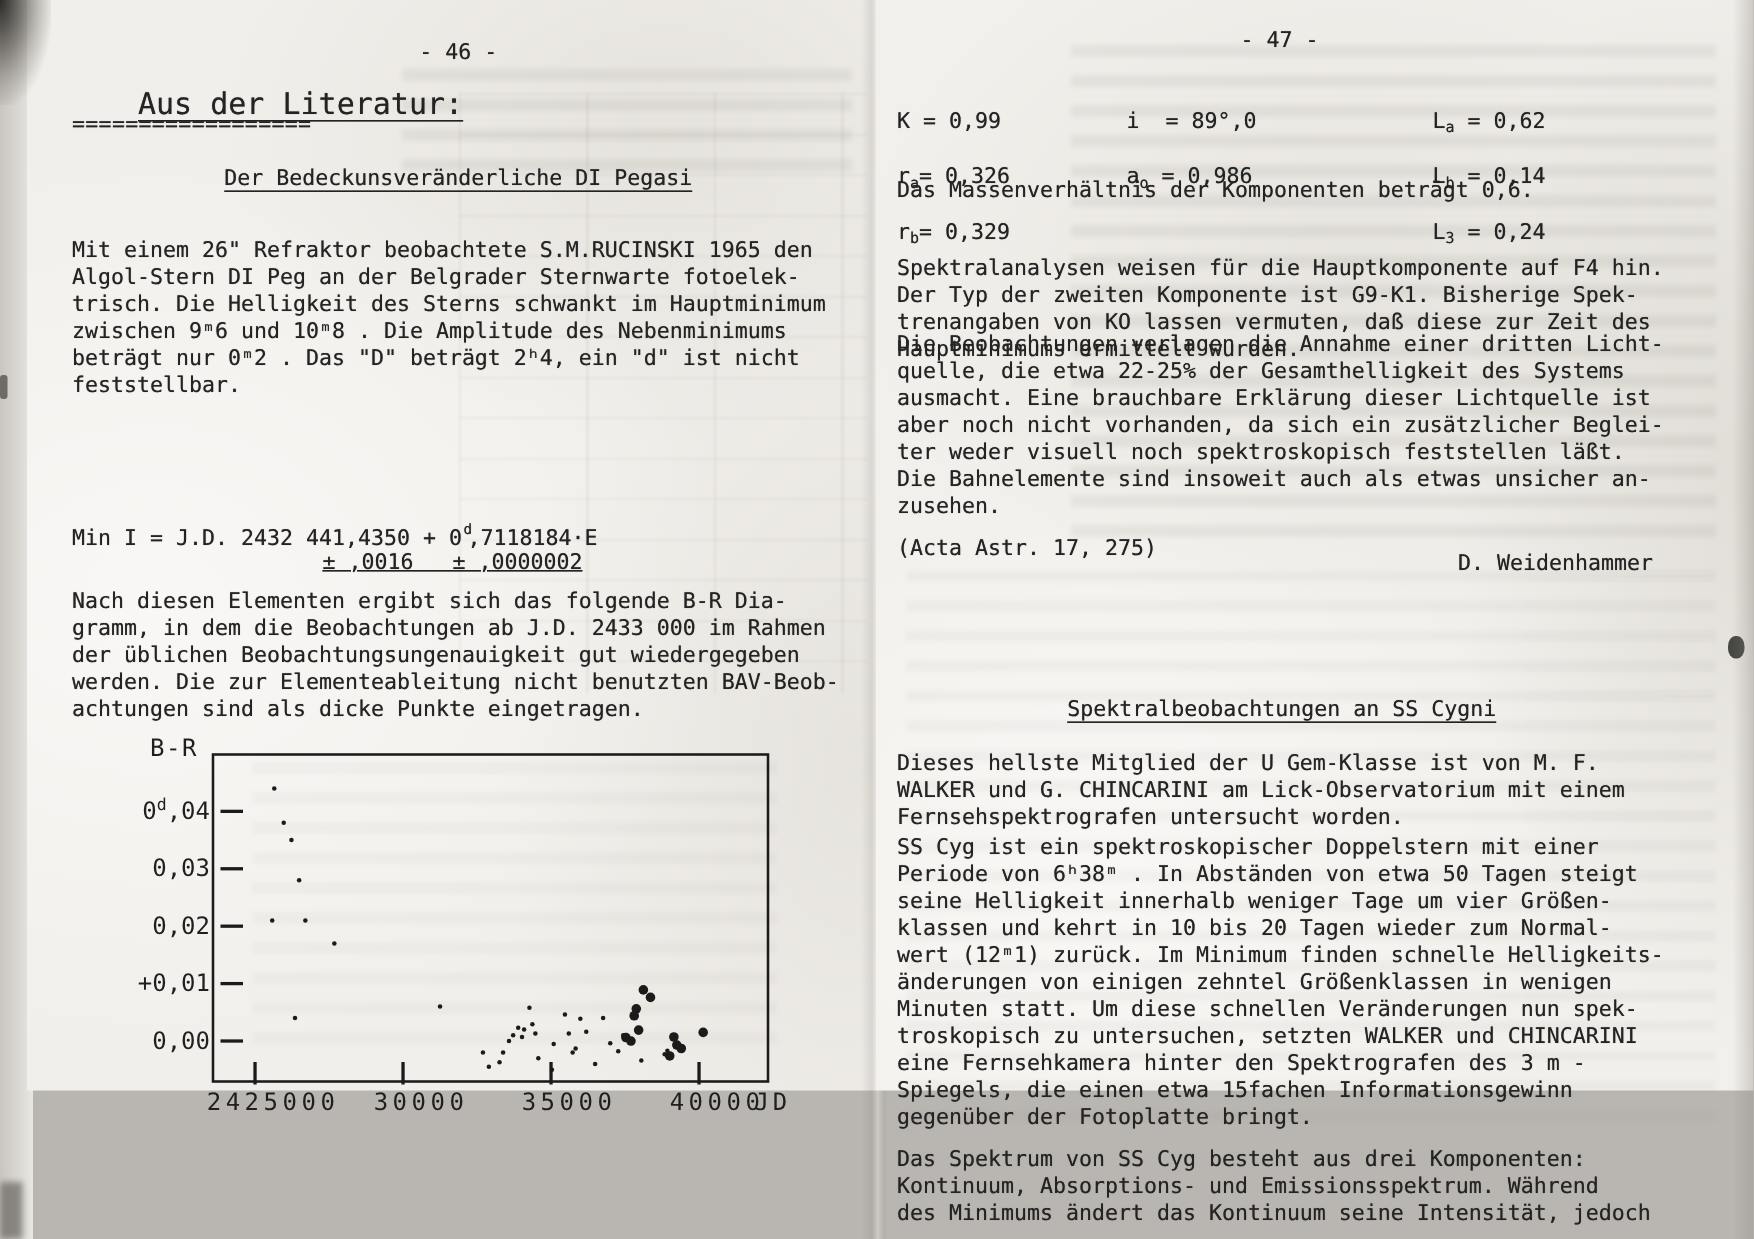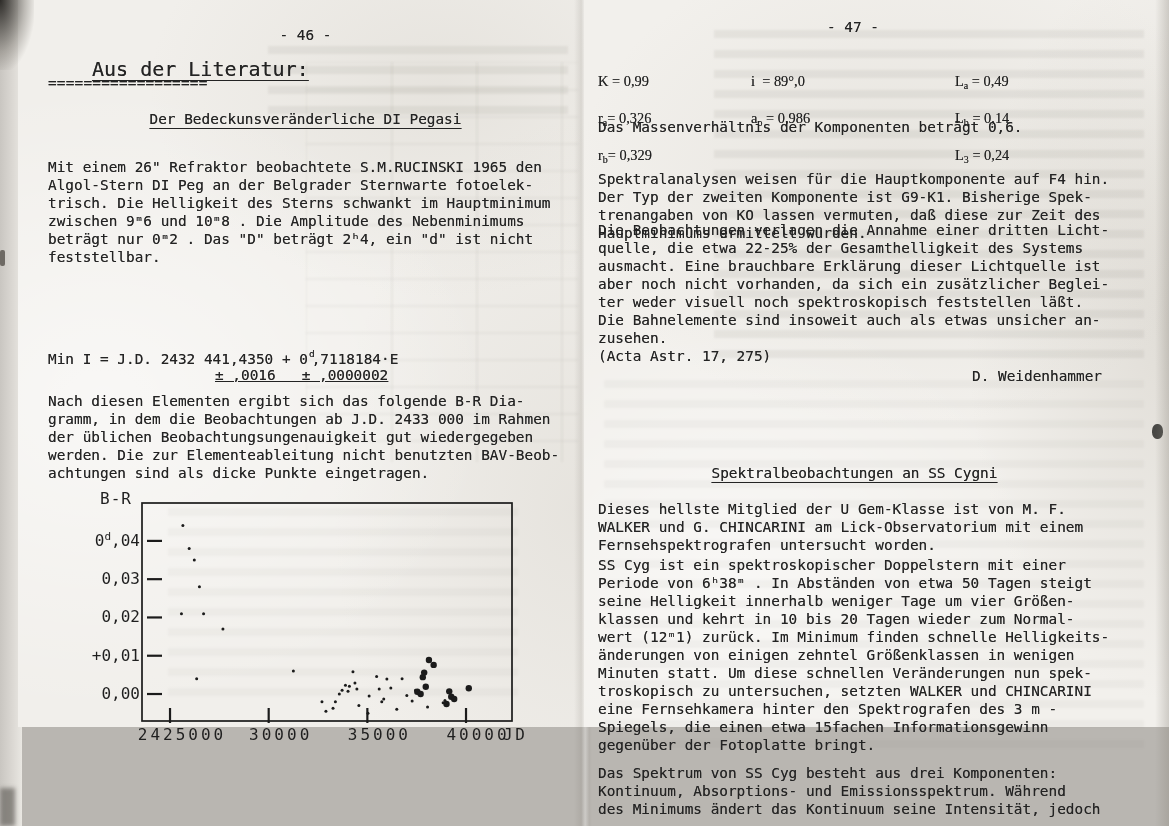--- a/index.html
+++ b/index.html
@@ -34,21 +34,21 @@
       repeating-linear-gradient(90deg, rgba(100,96,86,0.07) 0 1.5px, transparent 1.5px 85px),
       repeating-linear-gradient(180deg, rgba(100,96,86,0.055) 0 1.5px, transparent 1.5px 27px);}
   .txt{position:absolute;white-space:pre-line;font-size:14.4px;line-height:18px;
     text-shadow:0 0 0.5px rgba(40,40,40,0.65);}
   .pre{white-space:pre;}
   .center{text-align:center;}
   .underlined{text-decoration:underline;text-decoration-thickness:1.4px;text-underline-offset:4px;}
   .rubric{font-size:20px;margin-left:44px;}
   .eqrow{letter-spacing:0.2px;}
   .sup-d{font-size:9.5px;vertical-align:7px;margin-left:1px;margin-right:-3px;}
-  .el-row{white-space:pre;line-height:19px;height:19px;font-family:Liberation Serif, serif;}
+  .el-row{white-space:pre;line-height:19px;height:19px;}
   .el-row sub{font-size:10px;vertical-align:-3px;}
   .el-col{position:absolute;top:54px;}
   svg text{font-family:"DejaVu Sans Mono","Liberation Mono",monospace;fill:#1f1f1f;}
   .corner-tl{position:absolute;left:0;top:0;width:34px;height:70px;
     background:radial-gradient(ellipse at 0% 0%, rgba(32,30,27,0.92), rgba(92,88,80,0.35) 52%, rgba(92,88,80,0) 75%);}
   .speck-right{position:absolute;left:1152px;top:424px;width:11px;height:15px;background:#2c2b29;border-radius:45%;opacity:0.85;}
   .speck-left{position:absolute;left:0;top:250px;width:5px;height:16px;background:#6e6a64;border-radius:2px;}
   .smudge-bl{position:absolute;left:0;top:788px;width:15px;height:38px;background:rgba(72,69,64,0.55);filter:blur(2px);}
   .edge-right{position:absolute;right:0;top:0;width:14px;height:826px;
     background:linear-gradient(270deg,rgba(140,135,126,0.35),rgba(140,135,126,0));}
@@ -182,39 +182,39 @@
       <div class="el-col txt" style="left:14px;">
         <div class="el-row"><span>K</span><sub></sub><span> = 0,99</span></div>
         <div class="el-row"><span>r</span><sub>a</sub><span>= 0,326</span></div>
         <div class="el-row"><span>r</span><sub>b</sub><span>= 0,329</span></div>
       </div>
       <div class="el-col txt" style="left:167px;">
         <div class="el-row"><span>i</span><sub></sub><span>  = 89°,0</span></div>
         <div class="el-row"><span>a</span><sub>o</sub><span> = 0,986</span></div>
       </div>
       <div class="el-col txt" style="left:371px;">
-        <div class="el-row"><span>L</span><sub>a</sub><span> = 0,49</span></div>
+        <div class="el-row"><span>L</span><sub>a</sub><span> = 0,62</span></div>
         <div class="el-row"><span>L</span><sub>b</sub><span> = 0,14</span></div>
         <div class="el-row"><span>L</span><sub>3</sub><span> = 0,24</span></div>
       </div>
     </div>
 
     <div class="txt" style="left:14px;top:118px;">Das Massenverhältnis der Komponenten beträgt 0,6.</div>
     <div class="txt" style="left:14px;top:145px;margin-top:25px;">Spektralanalysen weisen für die Hauptkomponente auf F4 hin.
 Der Typ der zweiten Komponente ist G9-K1. Bisherige Spek-
 trenangaben von KO lassen vermuten, daß diese zur Zeit des
 Hauptminimums ermittelt wurden.</div>
     <div class="txt" style="left:14px;top:221px;">Die Beobachtungen verlagen die Annahme einer dritten Licht-
 quelle, die etwa 22-25% der Gesamthelligkeit des Systems
 ausmacht. Eine brauchbare Erklärung dieser Lichtquelle ist
 aber noch nicht vorhanden, da sich ein zusätzlicher Beglei-
 ter weder visuell noch spektroskopisch feststellen läßt.
 Die Bahnelemente sind insoweit auch als etwas unsicher an-
 zusehen.</div>
-    <div class="txt" style="left:14px;top:347px;">(Acta Astr. 17, 275)</div>
+    <div class="txt" style="left:14px;top:357px;">(Acta Astr. 17, 275)</div>
     <div class="txt" style="left:388px;top:367px;">D. Weidenhammer</div>
 
     <div class="txt center underlined" style="left:14px;top:464px;width:513px;">Spektralbeobachtungen an SS Cygni</div>
     <div class="txt" style="left:14px;top:500px;">Dieses hellste Mitglied der U Gem-Klasse ist von M. F.
 WALKER und G. CHINCARINI am Lick-Observatorium mit einem
 Fernsehspektrografen untersucht worden.</div>
     <div class="txt" style="left:14px;top:556px;">SS Cyg ist ein spektroskopischer Doppelstern mit einer
 Periode von 6ʰ38ᵐ . In Abständen von etwa 50 Tagen steigt
 seine Helligkeit innerhalb weniger Tage um vier Größen-
 klassen und kehrt in 10 bis 20 Tagen wieder zum Normal-

